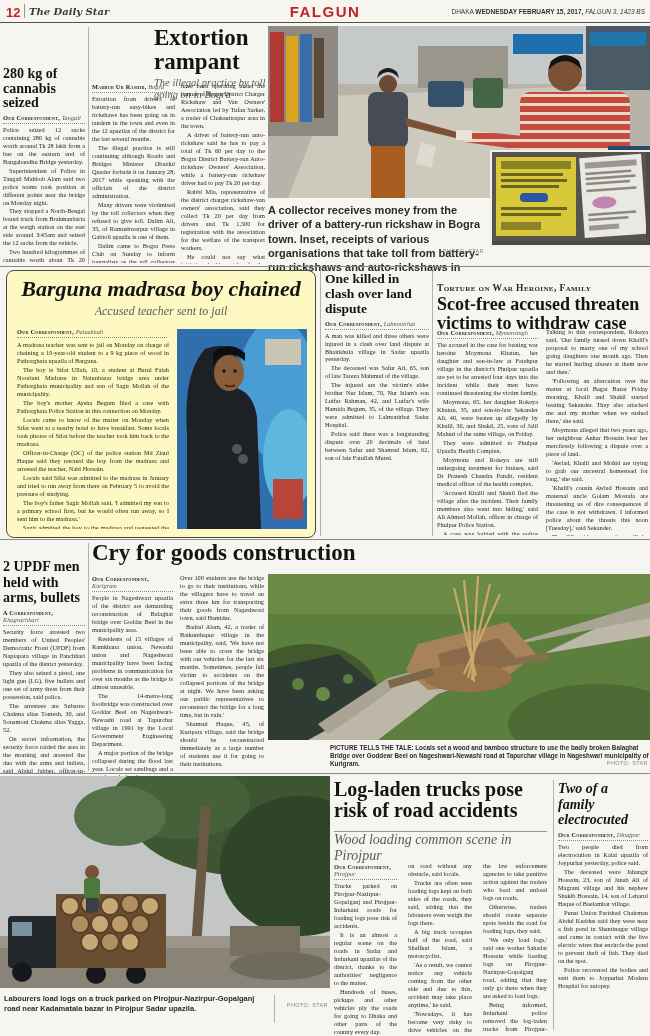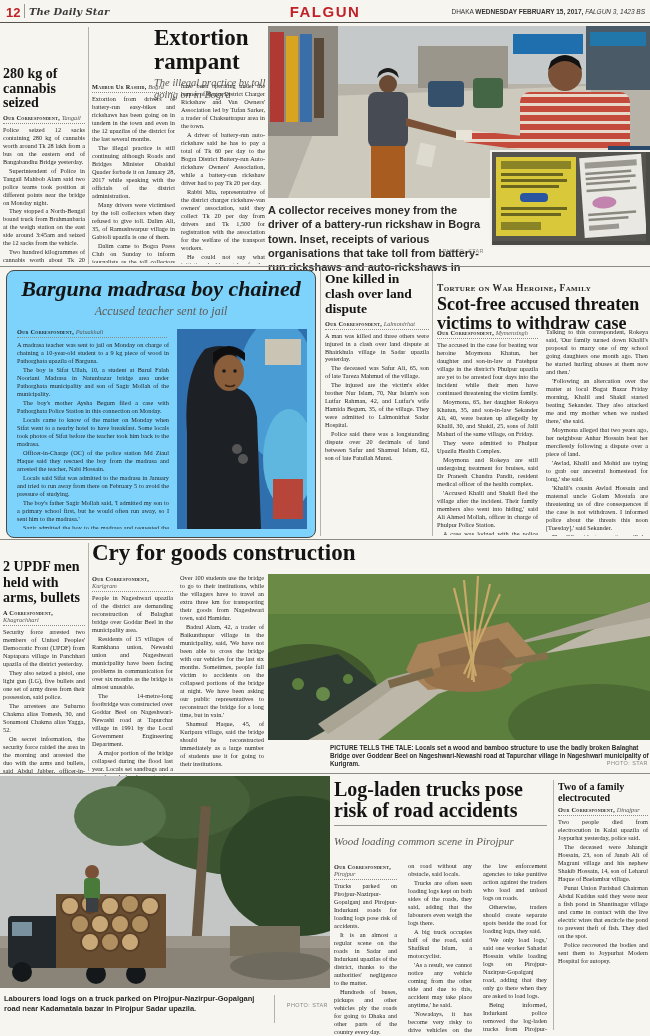--- a/index.html
+++ b/index.html
@@ -25,21 +25,21 @@
         border-bottom:1px dotted #8a8a86;padding-bottom:2px;}
   .byline .nm{font-variant:small-caps;font-weight:bold;letter-spacing:.3px;}
   .byline .pl{font-style:italic;color:#555;}
   .body-col{overflow:hidden;}
   .body-col p{margin:0 0 1px;font-size:6.3px;line-height:1.27;text-align:justify;text-indent:6px;color:#262626;}
   .body-col p:first-of-type{text-indent:0;}
   .caption{font-family:"Liberation Sans",sans-serif;font-weight:bold;color:#2b2b2b;line-height:1.3;}
   .credit{font-family:"Liberation Sans",sans-serif;font-size:5.5px;color:#8a8780;letter-spacing:.4px;}
   .photo{background:#cfcdc6;overflow:hidden;}
   .photo svg{display:block;}
-  .box{border:1px solid #4a4843;border-radius:8px;background:#7dd3fc;}
+  .box{border:1px solid #4a4843;border-radius:8px;background:#fef9c3;}
 </style>
 </head>
 <body>
 
 <div class="page">
 
   <div class="abs" style="left:6px;top:3px;">
     <span class="pagenum">12</span>
   </div>
   <div class="abs" style="left:24px;top:4px;width:1px;height:14px;background:#999;"></div>
@@ -350,21 +350,21 @@
       <ellipse cx="280" cy="190" rx="50" ry="14" fill="#6f6a5e"></ellipse>
     </svg>
   </div>
 
   <div class="abs caption" style="left:4px;top:994px;width:258px;font-size:7.5px;">Labourers load logs on a truck parked on Pirojpur-Nazirpur-Gopalganj road near Kadamatala bazar in Pirojpur Sadar upazila.</div>
   <div class="rule-v" style="left:274px;top:995px;height:28px;"></div>
   <div class="abs credit" style="left:282px;top:1002px;width:46px;text-align:right;">PHOTO: STAR</div>
 
   <div class="abs" style="left:334px;top:779px;width:213px;">
     <div class="hl" style="font-size:20px;">Log-laden trucks pose risk of road accidents</div>
-    <div class="deck" style="font-size:11px;margin-top:4px;padding-top:9px;border-top:1px solid #9a978f;">Wood loading common scene in Pirojpur</div>
+    <div class="deck" style="font-size:14px;margin-top:10px;padding-top:0;border-top:1px solid #9a978f;">Wood loading common scene in Pirojpur</div>
   </div>
   <div class="abs" style="left:334px;top:860px;width:63px;height:172px;">
     <div class="byline">
       <span class="nm">Our Correspondent,</span>
       <span class="pl">Pirojpur</span>
     </div>
     <div class="body-col" style="height:154px;">
         <p>Trucks parked on Pirojpur-Nazirpur-Gopalganj and Pirojpur-Indurkani roads for loading logs pose risk of accidents.</p>
         <p>It is an almost a regular scene on the roads in Sadar and Indurkani upazilas of the district, thanks to the authorities' negligence to the matter.</p>
         <p>Hundreds of buses, pickups and other vehicles ply the roads for going to Dhaka and other parts of the country every day.</p>
@@ -380,21 +380,21 @@
   <div class="abs body-col" style="left:483px;top:862px;width:64px;height:170px;">
       <p>the law enforcement agencies to take punitive action against the traders who load and unload logs on roads.</p>
       <p>Otherwise, traders should create separate spots beside the road for loading logs, they said.</p>
       <p>'We only load logs,' said one worker Sahadat Hossain while loading logs on Pirojpur-Nazirpur-Gopalganj road, adding that they only go there when they are asked to load logs.</p>
       <p>Being informed, Indurkani police removed the log-laden trucks from Pirojpur-Nazirpur-Gopalganj road a few days ago but traders started again.</p>
     </div>
 
   <div class="rule-v" style="left:553px;top:780px;height:250px;"></div>
 
   <div class="abs" style="left:558px;top:781px;width:90px;height:250px;overflow:hidden;">
-    <div class="hl" style="font-size:10px;line-height:1.12;">Two of a family electrocuted</div>
+    <div class="hl" style="font-size:14px;line-height:1.12;font-style:italic;">Two of a family electrocuted</div>
     <div class="byline">
       <span class="nm">Our Correspondent,</span>
       <span class="pl">Dinajpur</span>
     </div>
     <div class="body-col" style="height:186px;">
         <p>Two people died from electrocution in Kalai upazila of Joypurhat yesterday, police said.</p>
         <p>The deceased were Jahangir Hossain, 23, son of Janab Ali of Magrani village and his nephew Shakib Hossain, 14, son of Leharul Haque of Baelambar village.</p>
         <p>Punat Union Parishad Chairman Abdul Kuddus said they were near a fish pond in Shantinagar village and came in contact with the live electric wires that encircle the pond to prevent theft of fish. They died on the spot.</p>
         <p>Police recovered the bodies and sent them to Joypurhat Modern Hospital for autopsy.</p>
       </div>

